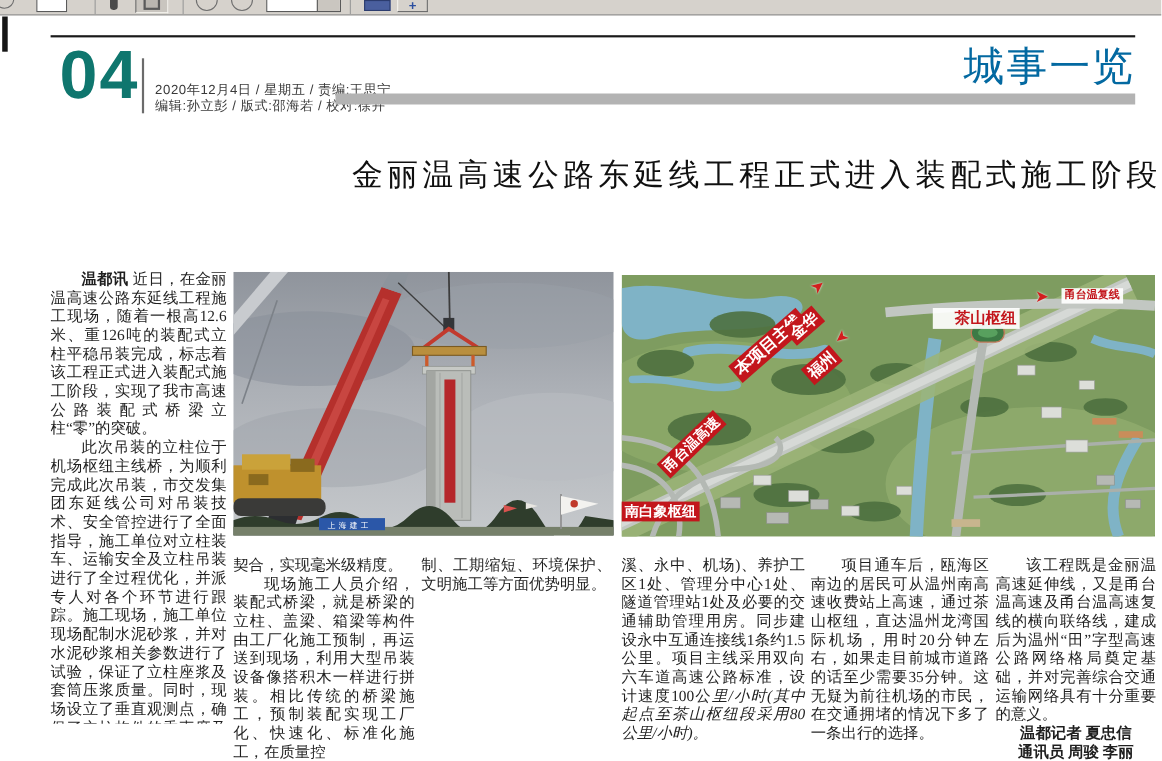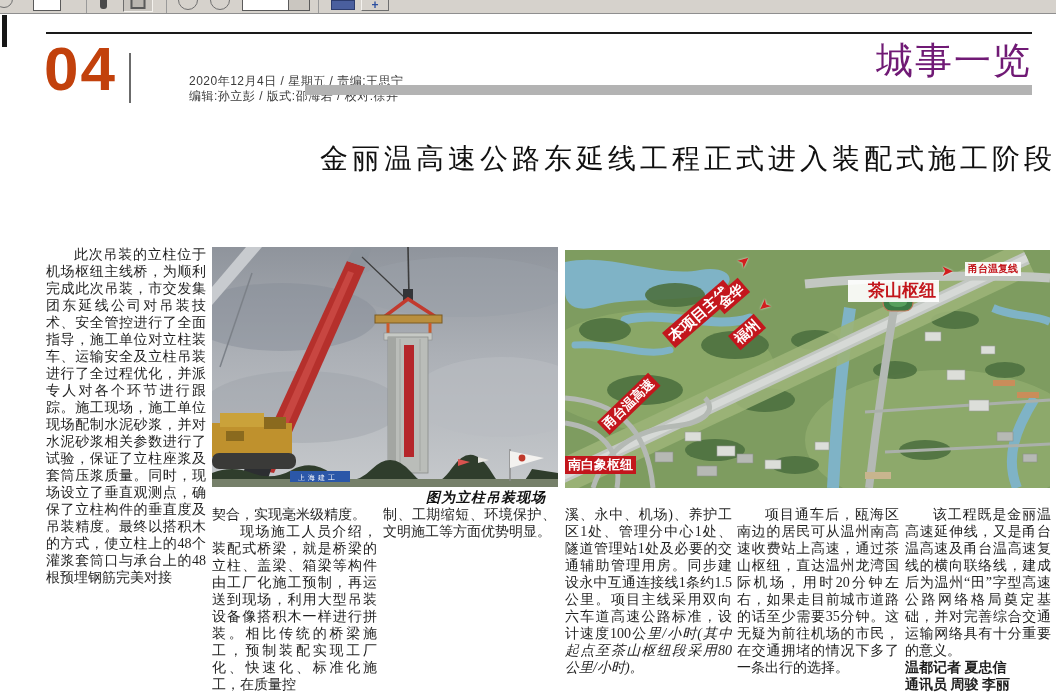--- a/index.html
+++ b/index.html
@@ -25,43 +25,43 @@
                  border:1px solid #2c3c6e;}
   .tb-blue .paper{position:absolute;left:5px;bottom:8px;width:13px;height:6px;background:#eceae6;
                   border:1px solid #777;}
   .tb-raised{height:18px;top:-7px;background:#d6d2cc;border:1px solid;
              border-color:#f4f2ee #6e6e6e #6e6e6e #f4f2ee;}
   .tb-raised .plus{position:absolute;left:50%;bottom:0;transform:translateX(-50%);
                    color:#2c4fa0;font:bold 12px "Liberation Sans",sans-serif;line-height:10px;}
   
   #black-tick{position:absolute;left:2px;top:15px;width:5px;height:32px;background:#161616;}
   #top-rule{position:absolute;left:46px;top:32px;width:986px;height:2px;background:#1a1a1a;}
-  #page-num{position:absolute;left:44px;top:38px;font:900 62px "Liberation Sans",sans-serif;
-            color:#c2410c;letter-spacing:2px;line-height:1;}
+  #page-num{position:absolute;left:54px;top:38px;font:900 62px "Liberation Sans",sans-serif;
+            color:#0f766e;letter-spacing:2px;line-height:1;}
   #head-divider{position:absolute;left:129px;top:53px;width:2px;height:50px;background:#6b6b6b;}
   #masthead-name{position:absolute;left:141px;top:48px;font:bold 23px "Liberation Sans",sans-serif;
                  color:#b5161a;letter-spacing:2px;}
   .head-line{position:absolute;left:141px;font:12px "Liberation Sans",sans-serif;color:#3a3a3a;
-             letter-spacing:.5px;margin-left:48px;}
+             letter-spacing:.5px;}
   #date-line{top:73px;} #editor-line{top:88px;}
   #gray-bar{position:absolute;left:305px;top:85px;width:727px;height:10px;background:#b3b3b3;}
   #section-title{position:absolute;right:24px;top:36px;font:400 37px "Liberation Sans",sans-serif;
-                 color:#701a75;letter-spacing:2px;}
+                 color:#0369a1;letter-spacing:2px;}
   
   #kicker{position:absolute;left:0;right:0;top:140px;text-align:right;
           font:500 28px "Liberation Sans",sans-serif;color:#101010;letter-spacing:4px;white-space:nowrap;}
   #headline{position:absolute;left:0;right:0;top:170px;text-align:center;
             font:900 52px "Liberation Sans",sans-serif;color:#0c0c0c;letter-spacing:0;
             white-space:nowrap;}
   
   .col{position:absolute;top:506px;height:188px;overflow:hidden;font-size:14px;line-height:17px;
        color:#1f1f1f;text-align:justify;text-justify:inter-ideograph;}
   .col p{margin:0;}
   .col p.indent{text-indent:2em;}
-  .col p.right{text-align:left;}
+  .col p.right{text-align:center;}
   .col p.bold{font-weight:bold;}
   .col .lead{font-weight:bold;}
   .col .kai{font-style:italic;}
   #col0{left:46px;top:246px;width:160px;height:412px;}
   #col1{left:212px;width:165px;}
   #col2{left:383px;width:173px;}
   #col3{left:565px;width:167px;}
   #col4{left:737px;width:162px;}
   #col5{left:905px;width:146px;}
   
@@ -169,21 +169,20 @@
 
       <rect x="78" y="224" width="60" height="11" fill="#2b57a8"></rect>
       <text x="86" y="233" font-size="7" fill="#ffffff" letter-spacing="3" font-family="Liberation Sans, sans-serif">上海建工</text>
       <line x1="298" y1="202" x2="298" y2="234" stroke="#8d8d8d" stroke-width="1.5"></line>
       <polygon points="298,204 332,211 298,221" fill="#f3f2ef"></polygon>
       <circle cx="310" cy="211" r="3.4" fill="#c0392b"></circle>
       <polygon points="246,212 258,215 246,219" fill="#d9534f"></polygon>
       <polygon points="266,210 277,213 266,216" fill="#e8e6e1"></polygon>
     </svg>
   </div>
-  <div id="photo-caption" class="caption">图为立柱吊装现场</div>
 
   <div id="map-wrap">
     <svg width="485" height="238" viewBox="0 0 485 238">
       <rect width="485" height="238" fill="#7e9c60"></rect>
       <ellipse cx="90" cy="120" rx="120" ry="60" fill="#93b06d" opacity="0.55"></ellipse>
       <ellipse cx="380" cy="190" rx="140" ry="70" fill="#a4bd7e" opacity="0.4"></ellipse>
 
       <path d="M0,12 C45,2 95,28 135,20 C165,15 175,32 152,42 C120,54 60,46 30,57 C8,63 0,52 0,42 Z" fill="#7fb3c6"></path>
       <path d="M60,70 C100,60 150,80 185,68" fill="none" stroke="#7fb3c6" stroke-width="9" stroke-linecap="round"></path>
       <path d="M10,95 C50,92 80,108 105,100" fill="none" stroke="#7fb3c6" stroke-width="7" stroke-linecap="round"></path>
@@ -246,31 +245,32 @@
           <rect x="428" y="130" width="22" height="6"></rect>
             <rect x="452" y="142" width="22" height="6"></rect>
           <rect x="300" y="222" width="26" height="7" fill="#c8b58e"></rect>
         </g>
       </g>
     </svg>
     <div id="map-labels">
         <div class="map-label white-on-red" style="left: 97px; top: 83px; font-size: 15px; transform: rotate(-41deg);">本项目主线</div>
         <div class="map-label white-on-red" style="left: 147px; top: 50px; font-size: 14px; transform: rotate(-41deg);">金华</div>
         <div class="map-label white-on-red" style="left: 163px; top: 86px; font-size: 14px; transform: rotate(-41deg);">福州</div>
-        <div class="map-label red-on-white" style="left: 283px; top: 30px; font-size: 17px; padding-left: 20px;">茶山枢纽</div>
+        <div class="map-label red-on-white" style="left: 283px; top: 30px; font-size: 14px; padding-left: 20px;">茶山枢纽</div>
         <div class="map-label red-on-white" style="left: 400px; top: 12px; font-size: 10px;">甬台温复线</div>
         <div class="map-label white-on-red" style="left: 32px; top: 172px; font-size: 13px; transform: rotate(-44deg);">甬台温高速</div>
         <div class="map-label white-on-red" style="left: 0px; top: 206px; font-size: 13px;">南白象枢纽</div>
         <div class="map-arrow" style="left: 173px; top: 4px; transform: rotate(-40deg);">➤</div>
         <div class="map-arrow" style="left: 193px; top: 48px; transform: rotate(140deg);">➤</div>
         <div class="map-arrow" style="left: 376px; top: 14px; transform: rotate(0deg);">➤</div>
       </div>
   </div>
 
   <div id="col0" class="col">
+      <p class="indent"><span class="lead">温都讯</span> 近日，在金丽温高速公路东延线工程施工现场，随着一根高12.6米、重126吨的装配式立柱平稳吊装完成，标志着该工程正式进入装配式施工阶段，实现了我市高速公路装配式桥梁立柱“零”的突破。</p>
       <p class="indent">此次吊装的立柱位于机场枢纽主线桥，为顺利完成此次吊装，市交发集团东延线公司对吊装技术、安全管控进行了全面指导，施工单位对立柱装车、运输安全及立柱吊装进行了全过程优化，并派专人对各个环节进行跟踪。施工现场，施工单位现场配制水泥砂浆，并对水泥砂浆相关参数进行了试验，保证了立柱座浆及套筒压浆质量。同时，现场设立了垂直观测点，确保了立柱构件的垂直度及吊装精度。最终以搭积木的方式，使立柱上的48个灌浆套筒口与承台上的48根预埋钢筋完美对接</p>
     </div>
   <div id="col1" class="col">
       <p>契合，实现毫米级精度。</p>
       <p class="indent">现场施工人员介绍，装配式桥梁，就是桥梁的立柱、盖梁、箱梁等构件由工厂化施工预制，再运送到现场，利用大型吊装设备像搭积木一样进行拼装。相比传统的桥梁施工，预制装配实现工厂化、快速化、标准化施工，在质量控</p>
     </div>
   <div id="col2" class="col">
       <p>制、工期缩短、环境保护、文明施工等方面优势明显。</p>
     </div>
   <div id="col3" class="col">

